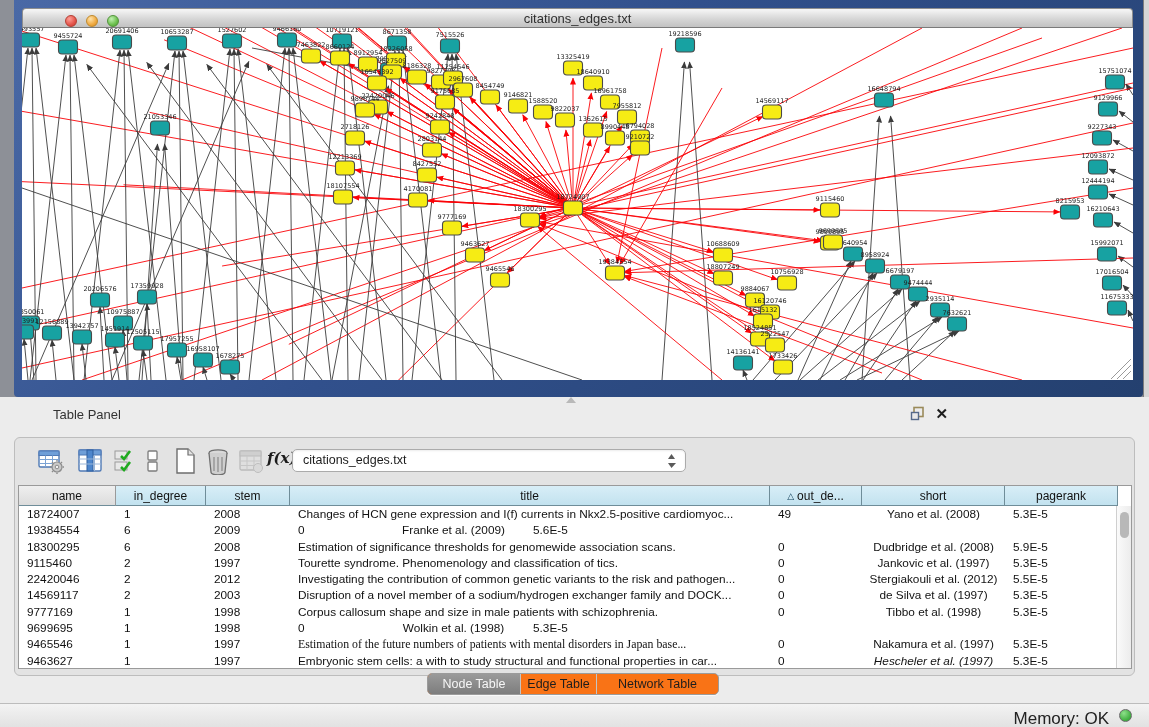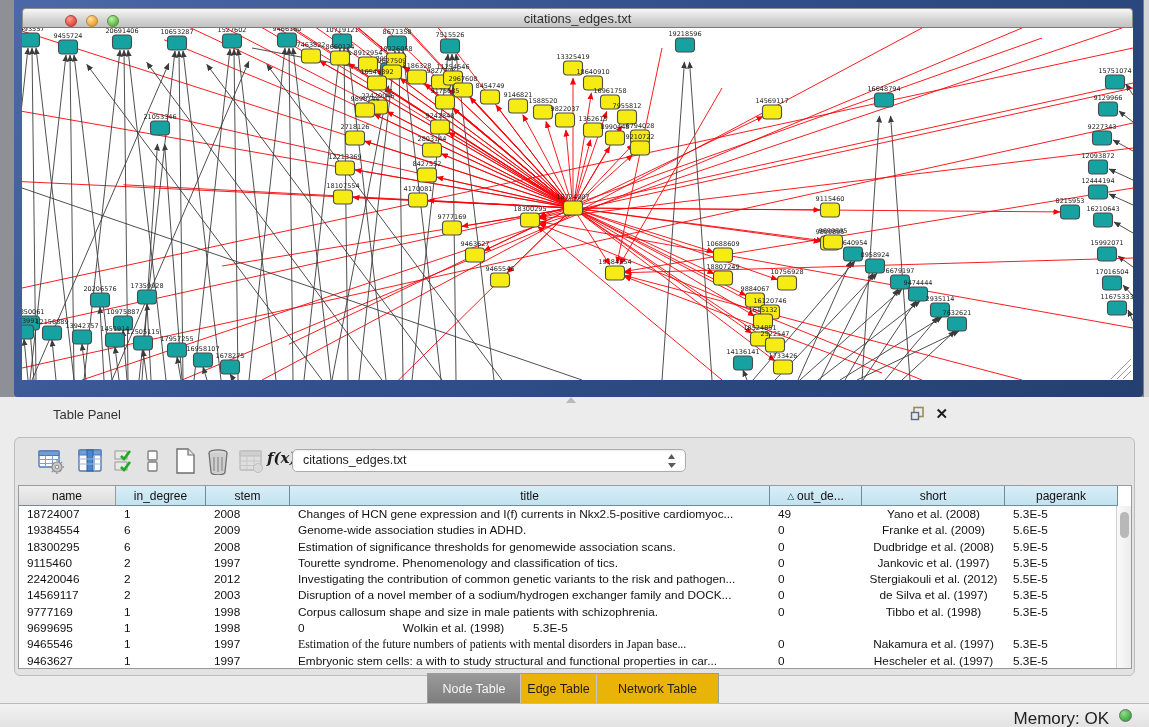--- a/index.html
+++ b/index.html
@@ -54,22 +54,22 @@
      display:flex; align-items:center; justify-content:center; overflow:hidden; white-space:nowrap; }
   .th.primary { background:linear-gradient(#efefef,#dcdcdc); border-right:1px solid #9a9a9a; }
   .sort-tri { font-size:9px; color:#0c3a55; margin-right:3px; }
   .trow { display:flex; height:16.3px; font-size:11.8px; color:#111; }
   .td { padding:1px 0 0 8px; overflow:hidden; white-space:nowrap; }
   .td.center { text-align:center; padding-left:0; }
   .vscroll { position:absolute; right:0; top:20px; bottom:0; width:15px;
      background:linear-gradient(90deg,#fafafa,#ececec); border-left:1px solid #cfcfcf; }
   .vthumb { position:absolute; left:3px; top:6px; width:9px; height:26px; background:#b8b8b8; border-radius:5px; }
 
-  .tabbar { position:absolute; left:427px; top:276px; width:292px; height:31px; display:flex;
-     border:1px solid #9b9b9b; border-radius:0; overflow:hidden; background:#eab308;
+  .tabbar { position:absolute; left:427px; top:276px; width:292px; height:22px; display:flex;
+     border:1px solid #9b9b9b; border-radius:5px; overflow:hidden; background:#f97316;
      box-shadow:0 1px 0 rgba(255,255,255,.7); }
   .tabseg { height:100%; font-size:12.5px; display:flex; align-items:center; justify-content:center; color:#1d1d1d; }
   .tabseg.sel { background:linear-gradient(#9a9a9a,#7d7d7d); color:#f7f7f7; }
   .tabseg + .tabseg { border-left:1px solid #c4c4c4; }
 
   .statusbar { position:absolute; left:0; top:703px; width:1149px; height:24px;
      background:linear-gradient(#f3f3f3,#e2e2e2); border-top:1px solid #bcbcbc; }
   .mem-label { position:absolute; right:40px; top:5px; font-size:17px; color:#222; }
   .mem-dot { position:absolute; right:17px; top:5px; width:13px; height:13px; border-radius:50%;
      background:radial-gradient(circle at 35% 30%, #8ee08a, #3fae3f 70%); border:1px solid #6a6a6a; }
@@ -756,21 +756,20 @@
             <div class="td" style="width: 84px;">2008</div>
             <div class="td" style="width: 480px;">Changes of HCN gene expression and I(f) currents in Nkx2.5-positive cardiomyoc...</div>
             <div class="td" style="width: 92px;">49</div>
             <div class="td center" style="width: 143px;">Yano et al. (2008)</div>
             <div class="td" style="width: 113px;">5.3E-5</div>
           </div>
           <div class="trow">
             <div class="td" style="width: 97px;">19384554</div>
             <div class="td" style="width: 90px;">6</div>
             <div class="td" style="width: 84px;">2009</div>
-            <div class="td" style="width: 480px;">Genome-wide association studies in ADHD.</div>
             <div class="td" style="width: 92px;">0</div>
             <div class="td center" style="width: 143px;">Franke et al. (2009)</div>
             <div class="td" style="width: 113px;">5.6E-5</div>
           </div>
           <div class="trow">
             <div class="td" style="width: 97px;">18300295</div>
             <div class="td" style="width: 90px;">6</div>
             <div class="td" style="width: 84px;">2008</div>
             <div class="td" style="width: 480px;">Estimation of significance thresholds for genomewide association scans.</div>
             <div class="td" style="width: 92px;">0</div>
@@ -829,21 +828,21 @@
             <div class="td" style="width: 92px;">0</div>
             <div class="td center" style="width: 143px;">Nakamura et al. (1997)</div>
             <div class="td" style="width: 113px;">5.3E-5</div>
           </div>
           <div class="trow">
             <div class="td" style="width: 97px;">9463627</div>
             <div class="td" style="width: 90px;">1</div>
             <div class="td" style="width: 84px;">1997</div>
             <div class="td" style="width: 480px;">Embryonic stem cells: a with to study structural and functional properties in car...</div>
             <div class="td" style="width: 92px;">0</div>
-            <div class="td center" style="width: 143px;">Hescheler et al. (1997)</div>
+            <div class="td center" style="width: 143px; font-style: italic;">Hescheler et al. (1997)</div>
             <div class="td" style="width: 113px;">5.3E-5</div>
           </div>
         </div>
       <div class="vscroll">
         <div class="vthumb"></div>
       </div>
     </div>
   </div>
 
   <div class="tabbar" id="tabbar">

